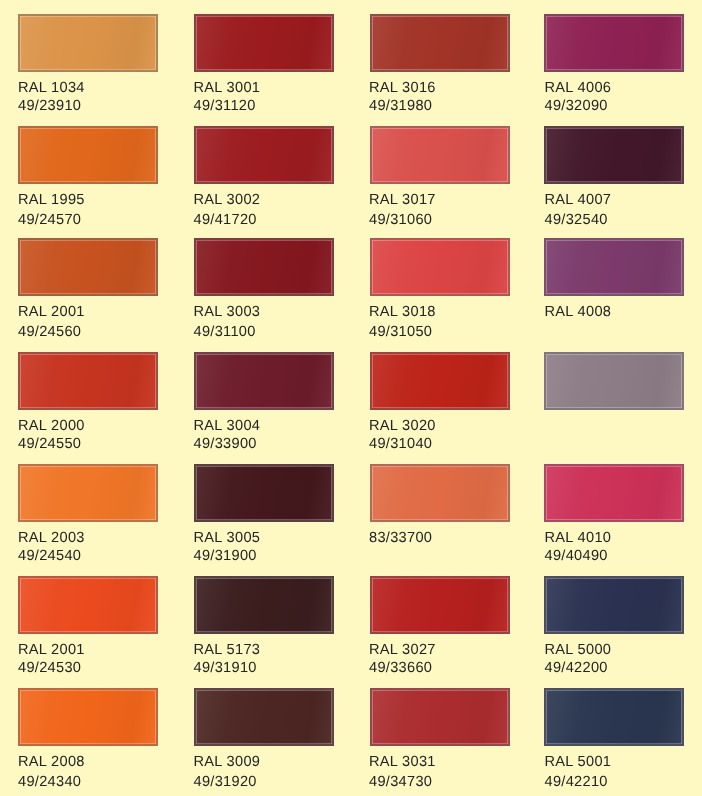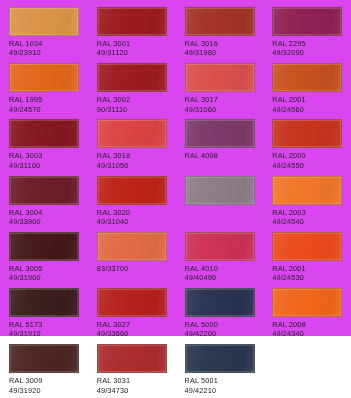--- a/index.html
+++ b/index.html
@@ -10,22 +10,22 @@
   body {
     width: 351px;
     height: 398px;
     font-family: "Liberation Sans", sans-serif;
     position: relative;
     overflow: hidden;
   }
   #chart {
     position: relative;
     width: 351px;
-    height: 336px;
-    background: #d946ef;
+    height: 398px;
+    background: #fef9c3;
   }
   .swatch-grid {
     position: absolute;
     left: 0;
     top: 0;
     width: 351px;
     height: 398px;
     display: grid;
     grid-template-columns: repeat(4, 87.75px);
     grid-template-rows: repeat(7, 56.2px);
@@ -96,43 +96,50 @@
       <div class="cell">
         <div class="chip" style="background: rgb(162, 51, 39);"></div>
         <div class="caption">
           <span class="ral-code">RAL 3016</span>
           <span class="art-no">49/31980</span>
         </div>
       </div>
       <div class="cell">
         <div class="chip" style="background: rgb(142, 33, 83);"></div>
         <div class="caption">
-          <span class="ral-code">RAL 2295</span>
+          <span class="ral-code">RAL 4006</span>
           <span class="art-no">49/32090</span>
         </div>
       </div>
       <div class="cell">
         <div class="chip" style="background: rgb(224, 103, 27);"></div>
         <div class="caption">
           <span class="ral-code">RAL 1995</span>
           <span class="art-no">49/24570</span>
         </div>
       </div>
       <div class="cell">
         <div class="chip" style="background: rgb(156, 28, 32);"></div>
         <div class="caption">
           <span class="ral-code">RAL 3002</span>
-          <span class="art-no">90/31110</span>
+          <span class="art-no">49/41720</span>
         </div>
       </div>
       <div class="cell">
         <div class="chip" style="background: rgb(217, 80, 76);"></div>
         <div class="caption">
           <span class="ral-code">RAL 3017</span>
           <span class="art-no">49/31060</span>
+        </div>
+      </div>
+      <div class="cell">
+        <div class="chip" style="background: rgb(66, 23, 42);"></div>
+        <div class="caption">
+          <span class="ral-code">RAL 4007</span>
+          <span class="art-no">49/32540</span>
         </div>
       </div>
       <div class="cell">
         <div class="chip" style="background: rgb(199, 82, 32);"></div>
         <div class="caption">
           <span class="ral-code">RAL 2001</span>
           <span class="art-no">49/24560</span>
         </div>
       </div>
       <div class="cell">

